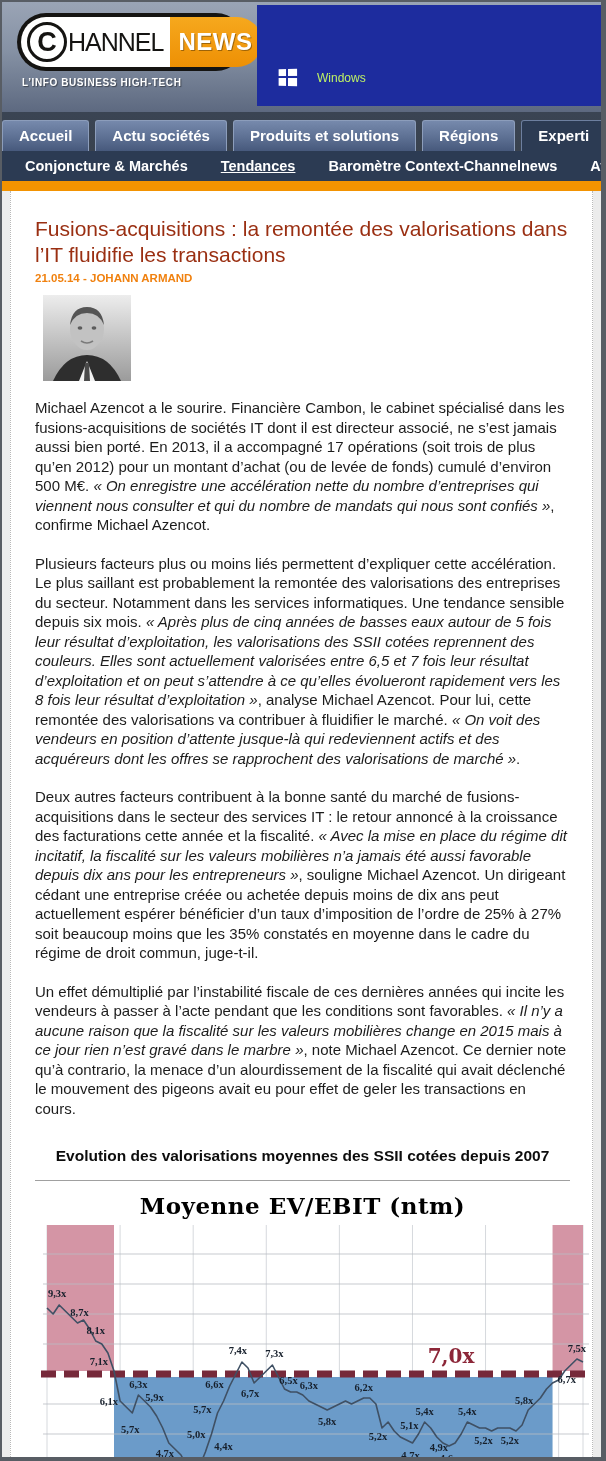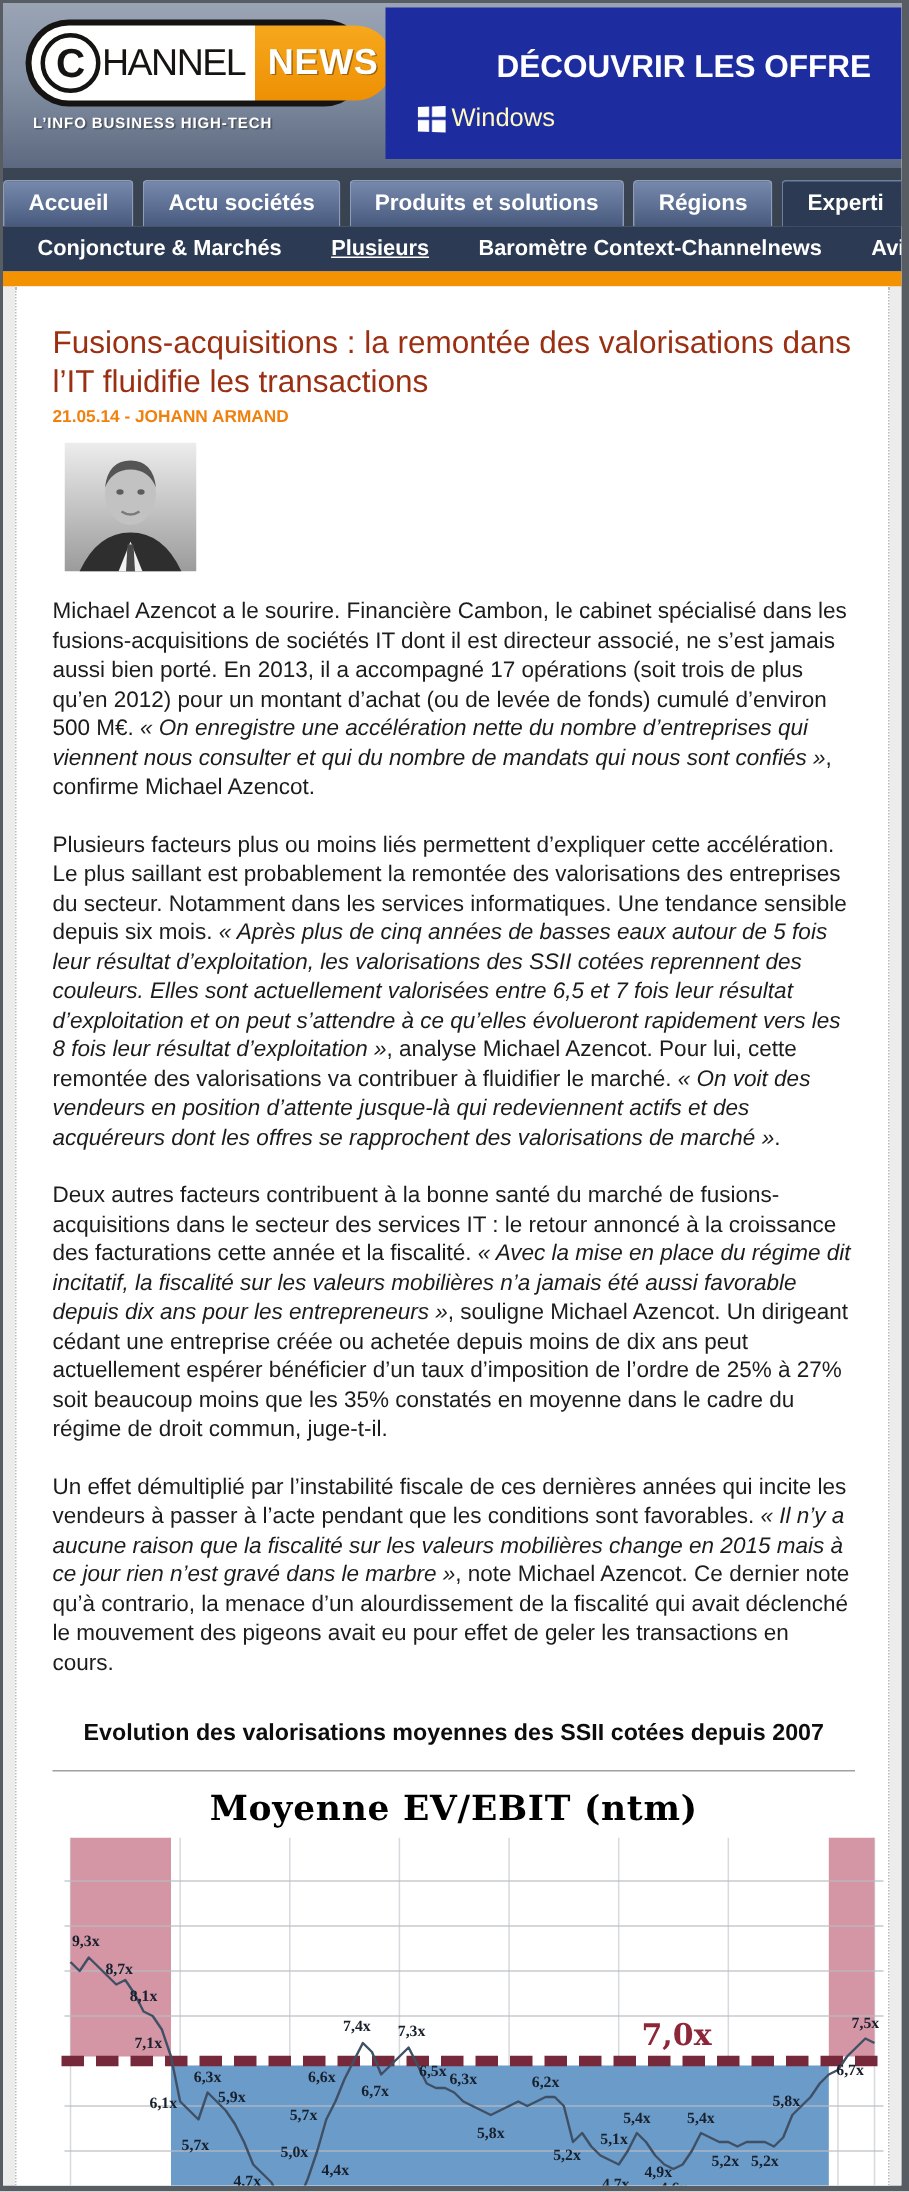--- a/index.html
+++ b/index.html
@@ -18,21 +18,21 @@
   .c-glyph{font-weight:bold;font-size:27px;color:#151412;line-height:1;}
   .logo-channel{font-weight:normal;font-size:25px;color:#151412;letter-spacing:-1px;padding:0 3px 0 1px;}
   .logo-news-seg{height:50px;background:linear-gradient(180deg,#f6a81d 0%,#ee9004 100%);border-radius:0 25px 25px 0;display:flex;align-items:center;padding:0 10px 0 8px;}
   .logo-news{font-weight:bold;font-size:24px;color:#fff;letter-spacing:0.5px;text-shadow:1px 1px 0 rgba(0,0,0,.35);}
   .tagline{margin-top:6px;margin-left:5px;color:#fff;font-weight:bold;font-size:10px;letter-spacing:0.6px;text-shadow:1px 1px 1px rgba(0,0,0,.45);white-space:nowrap;}
   .banner{position:absolute;right:0;top:3px;width:344px;height:101px;background:#1d2c9e;overflow:hidden;cursor:pointer;}
   .banner-text{position:absolute;left:74px;top:28px;color:#fff;font-weight:bold;font-size:21px;white-space:nowrap;}
   .windows-lockup{position:absolute;left:21px;top:64px;display:flex;align-items:center;}
   .win-icon{width:19px;height:17px;display:grid;grid-template-columns:8px 9px;grid-template-rows:7px 8px;gap:2px;transform:perspective(60px) rotateY(-14deg);}
   .win-icon span{background:#fff;display:block;}
-  .windows-label{color:#fef9c3;font-size:17px;margin-left:4px;}
+  .windows-label{color:#bef264;font-size:12px;margin-left:20px;}
   
   .tabs-row{height:39px;background:linear-gradient(180deg,#49536400,#39424f),#3a4453;display:flex;align-items:flex-end;padding-left:0;overflow:hidden;}
   .tab{height:31px;line-height:29px;padding:0 16px;margin-right:6px;color:#fff;font-weight:bold;font-size:15px;white-space:nowrap;cursor:pointer;
     background:linear-gradient(180deg,#7689ac 0%,#5d7093 55%,#47597c 100%);
     border:1px solid #8c9dbb;border-bottom:none;border-radius:3px 3px 0 0;}
   .tab.active{background:#2c3b53;border-color:#6d7f9f;padding-right:46px;margin-right:-24px;}
   .subnav{height:30px;background:#2c3b53;display:flex;align-items:center;color:#fff;font-weight:bold;font-size:14.5px;padding-left:23px;gap:33px;white-space:nowrap;overflow:hidden;}
   .subnav-item{cursor:pointer;}
   .subnav-item.underlined{text-decoration:underline;}
   .orange-bar{height:10px;background:#f39301;}
@@ -66,21 +66,20 @@
             </span>
           <span class="logo-channel">HANNEL</span>
         </div>
         <div class="logo-news-seg">
           <span class="logo-news">NEWS</span>
         </div>
       </div>
       <div class="tagline">L’INFO BUSINESS HIGH-TECH</div>
     </div>
     <div class="banner">
-      <div class="banner-text">DÉCOUVRIR LES OFFRE</div>
       <div class="windows-lockup">
         <span class="win-icon">
             <span></span>
             <span></span>
             <span></span>
             <span></span>
           </span>
         <span class="windows-label">Windows</span>
       </div>
     </div>
@@ -89,21 +88,21 @@
   <div class="tabs-row">
     <div class="tab">Accueil</div>
     <div class="tab">Actu sociétés</div>
     <div class="tab">Produits et solutions</div>
     <div class="tab">Régions</div>
     <div class="tab active">Experti</div>
   </div>
 
   <div class="subnav">
     <span class="subnav-item">Conjoncture &amp; Marchés</span>
-    <span class="subnav-item underlined">Plusieurs</span>
+    <span class="subnav-item underlined">Tendances</span>
     <span class="subnav-item">Baromètre Context-Channelnews</span>
     <span class="subnav-item">Avis</span>
   </div>
 
   <div class="orange-bar"></div>
 
   <div class="content-outer">
     <div class="content">
 
       <h1 class="article-title">Fusions-acquisitions : la remontée des valorisations dans l’IT fluidifie les transactions</h1>

